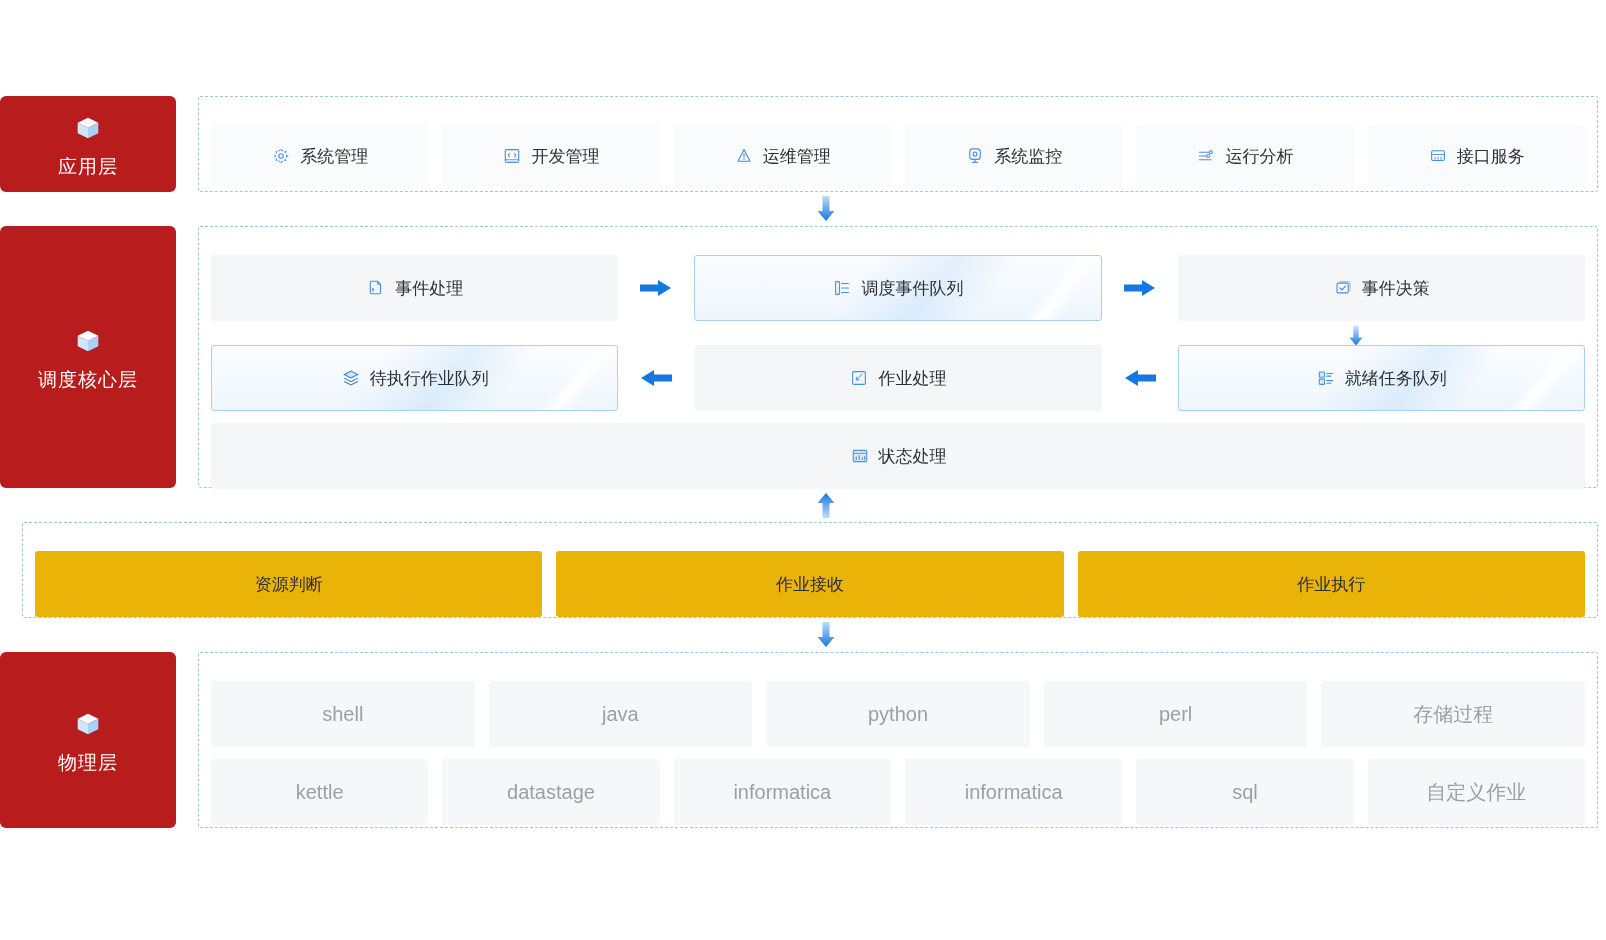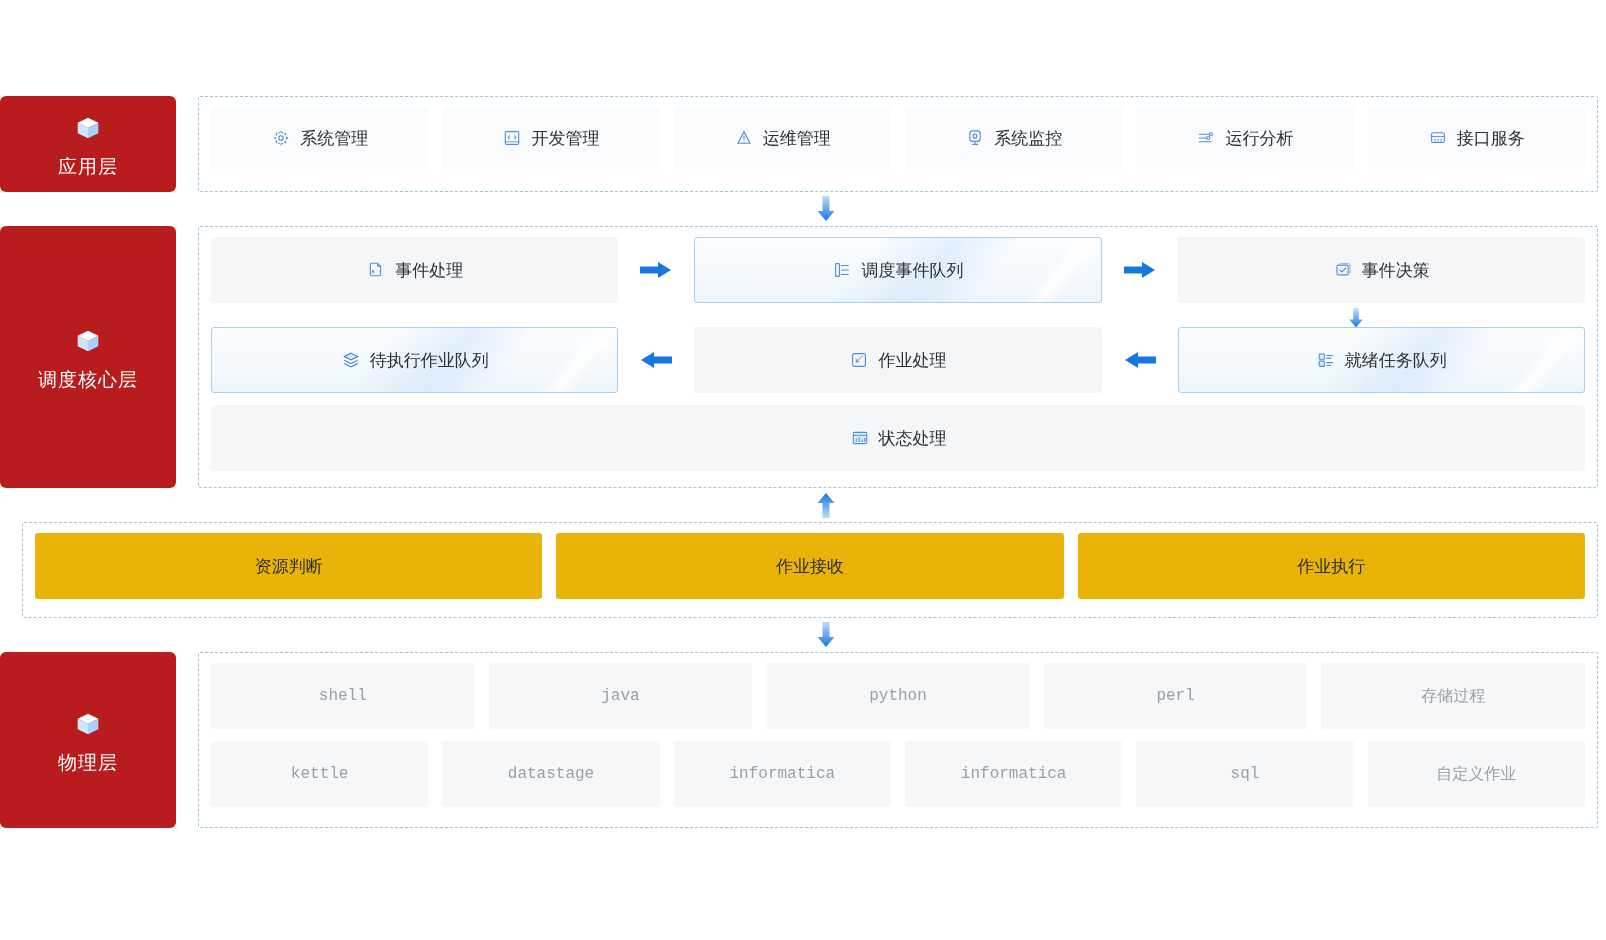--- a/index.html
+++ b/index.html
@@ -49,26 +49,25 @@
     line-height: 1;
   }
 
   
   .layer-body {
     flex: 1;
     margin-left: 22px;
     margin-right: 8px;
     border: 1px dashed #9fc6e0;
     border-radius: 2px;
-    padding: 10px 12px;
+    padding: 28px 12px;
     display: flex;
     flex-direction: column;
     gap: 12px;
     background: transparent;
-    font-family: Liberation Mono, monospace;
   }
 
   .cards {
     display: flex;
     gap: 14px;
     align-items: stretch;
   }
   .cards > .card { flex: 1; }
 
   
@@ -80,21 +79,21 @@
     justify-content: center;
     gap: 9px;
     color: #2b2f36;
     font-size: 17px;
     height: 66px;
     border: 1px solid transparent;
     position: relative;
     overflow: hidden;
   }
   .card.plain { font-size: 17px; color: #2b2f36; }
-  .card.muted { color: #9aa0a8; font-size: 16px; background:#f7f8fa; }
+  .card.muted { color: #9aa0a8; font-size: 20px; background:#f7f8fa; }
 
   
   .card.hl {
     background:
       linear-gradient(128deg, rgba(255,255,255,0) 40%, rgba(164,206,245,0.28) 58%, rgba(255,255,255,0) 72%),
       linear-gradient(180deg, #fbfdff 0%, #eef6fd 100%);
     border: 1px solid #a9d0ec;
   }
   .card.hl::after {
     content: "";

